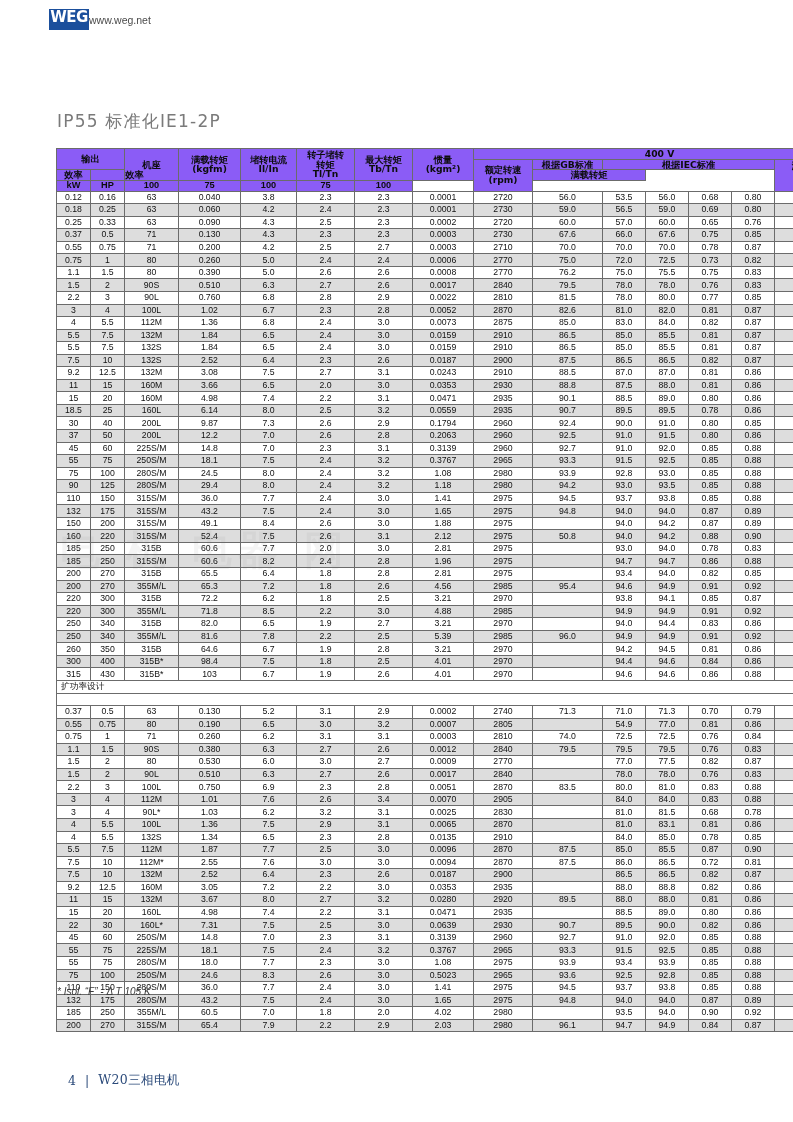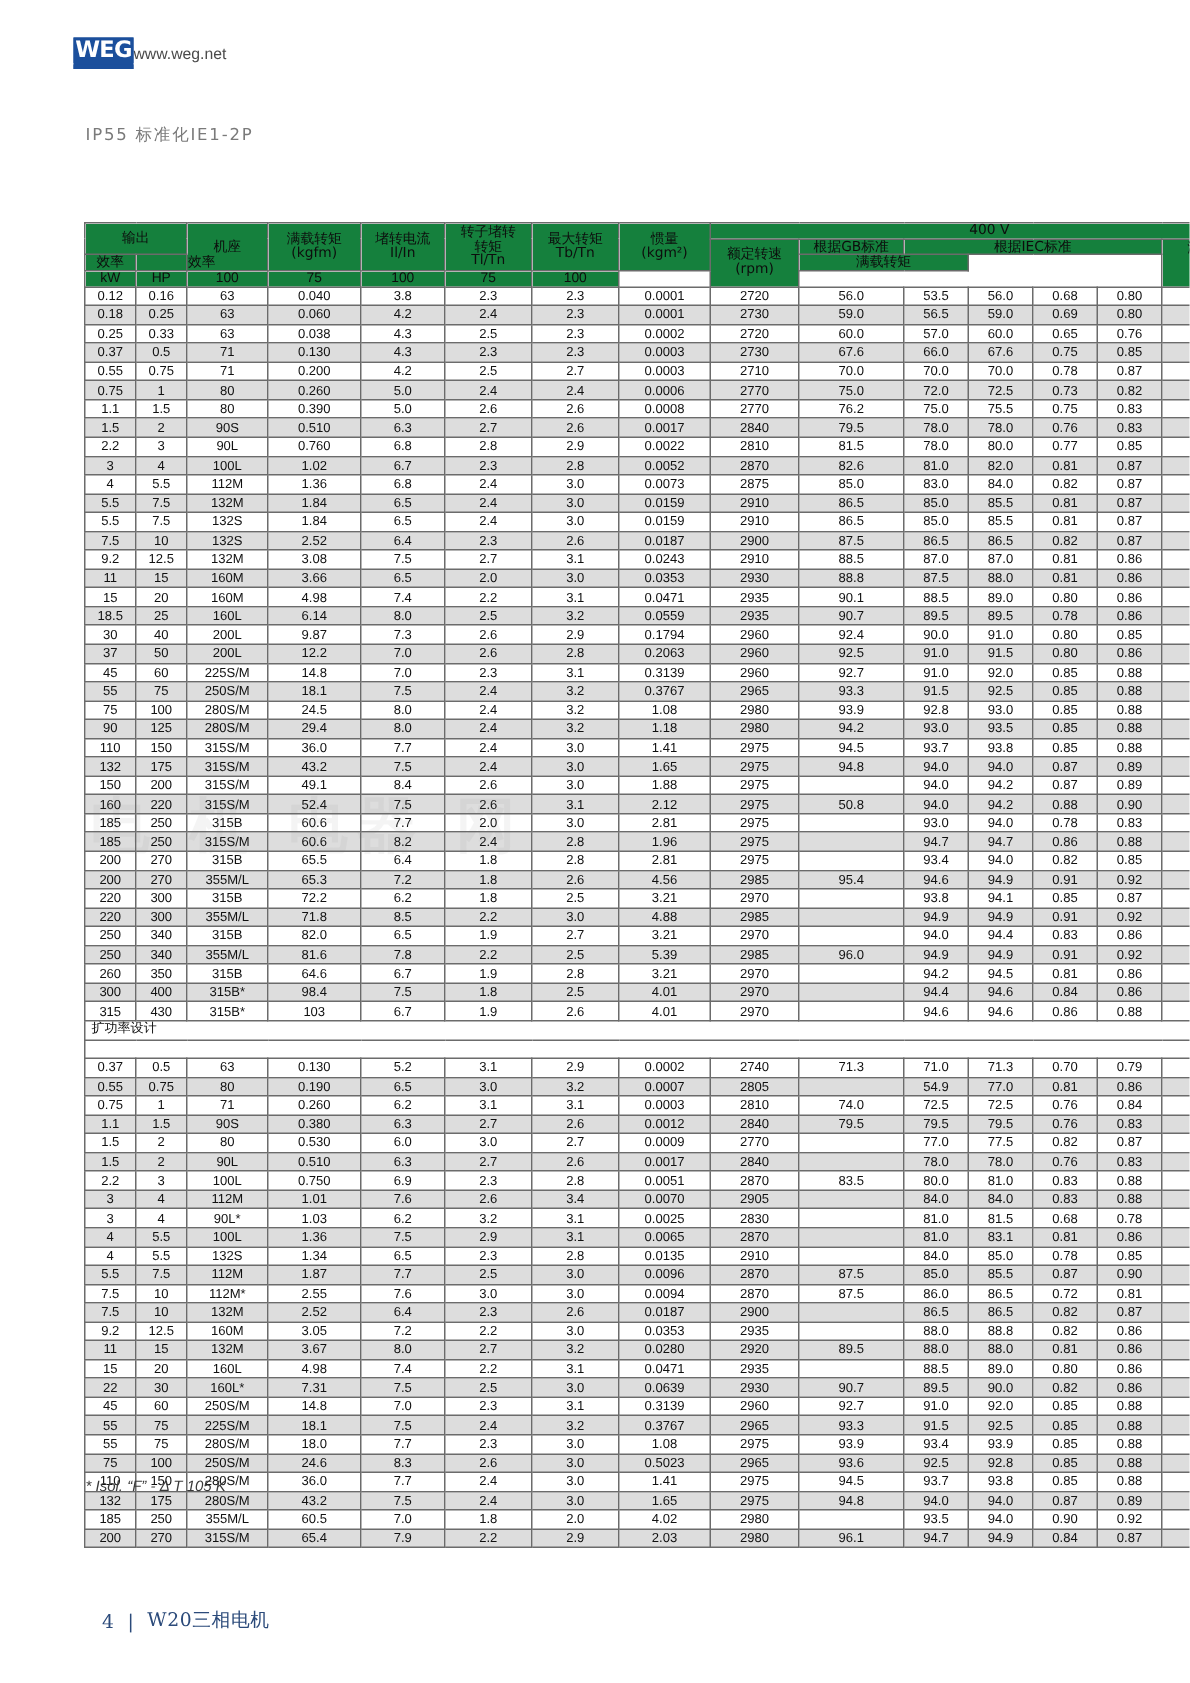--- a/index.html
+++ b/index.html
@@ -17,21 +17,21 @@
 
   
   .page-header {
     position: absolute;
     left: 0; top: 0;
     width: 793px;
     height: 62px;
   }
   .logo-wrap {
     position: absolute;
-    left: 49px; top: 25px;
+    left: 49px; top: 9px;
     display: flex;
     align-items: center;
   }
   .weg-logo {
     width: 40px;
     height: 21px;
     background: #1b4f9c;
     color: #ffffff;
     font-family: "DejaVu Sans", sans-serif;
     font-weight: bold;
@@ -52,22 +52,22 @@
   }
   .weg-url {
     font-size: 10.5px;
     color: #4a4a4a;
     font-family: "Liberation Sans", sans-serif;
   }
 
   
   .page-title {
     position: absolute;
-    left: 57px; top: 82px;
-    font-size: 11px;
+    left: 57px; top: 110px;
+    font-size: 17px;
     color: #7a7a7a;
     letter-spacing: 1.2px;
     font-family: "DejaVu Sans", sans-serif;
   }
 
   
   .table-wrap {
     position: absolute;
     left: 56px; top: 148px;
     width: 689px;
@@ -83,22 +83,22 @@
   table.spec th,
   table.spec td {
     border: 1px solid #6b6b6b;
     text-align: center;
     padding: 0;
     line-height: 1.05;
     overflow: hidden;
     white-space: nowrap;
   }
   table.spec thead th {
-    background: #15803d;
-    font-weight: normal;
+    background: #8b5cf6;
+    font-weight: bold;
     font-size: 9.2px;
     color: #0d0d0d;
     font-family: "DejaVu Sans", "Liberation Sans", sans-serif;
   }
   table.spec thead th.lat {
     font-family: "Liberation Sans", sans-serif;
   }
   .hdr-sub { font-size: 8.6px; font-weight: bold; }
 
   table.spec tbody td {
@@ -291,21 +291,21 @@
           <td>56.5</td>
           <td>59.0</td>
           <td>0.69</td>
           <td>0.80</td>
           <td>0.550</td>
         </tr>
         <tr class="odd">
           <td>0.25</td>
           <td>0.33</td>
           <td>63</td>
-          <td>0.038</td>
+          <td>0.090</td>
           <td>4.3</td>
           <td>2.5</td>
           <td>2.3</td>
           <td>0.0002</td>
           <td>2720</td>
           <td>60.0</td>
           <td>57.0</td>
           <td>60.0</td>
           <td>0.65</td>
           <td>0.76</td>

